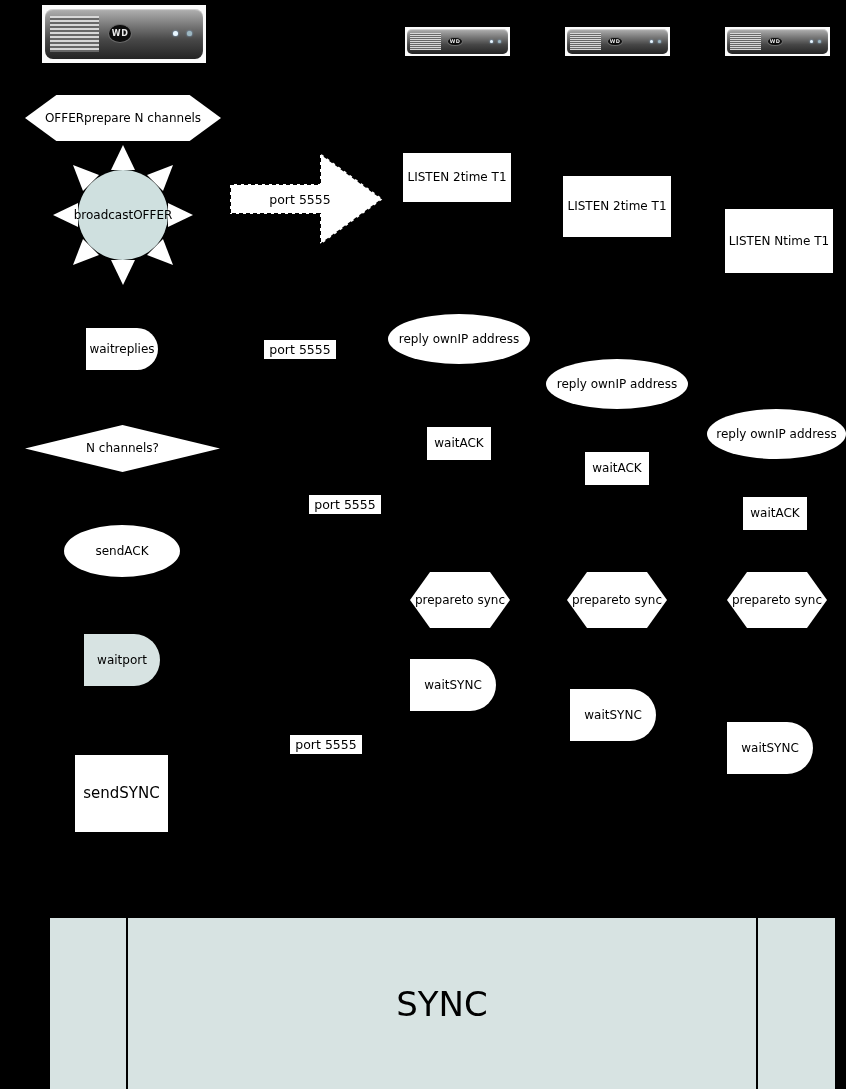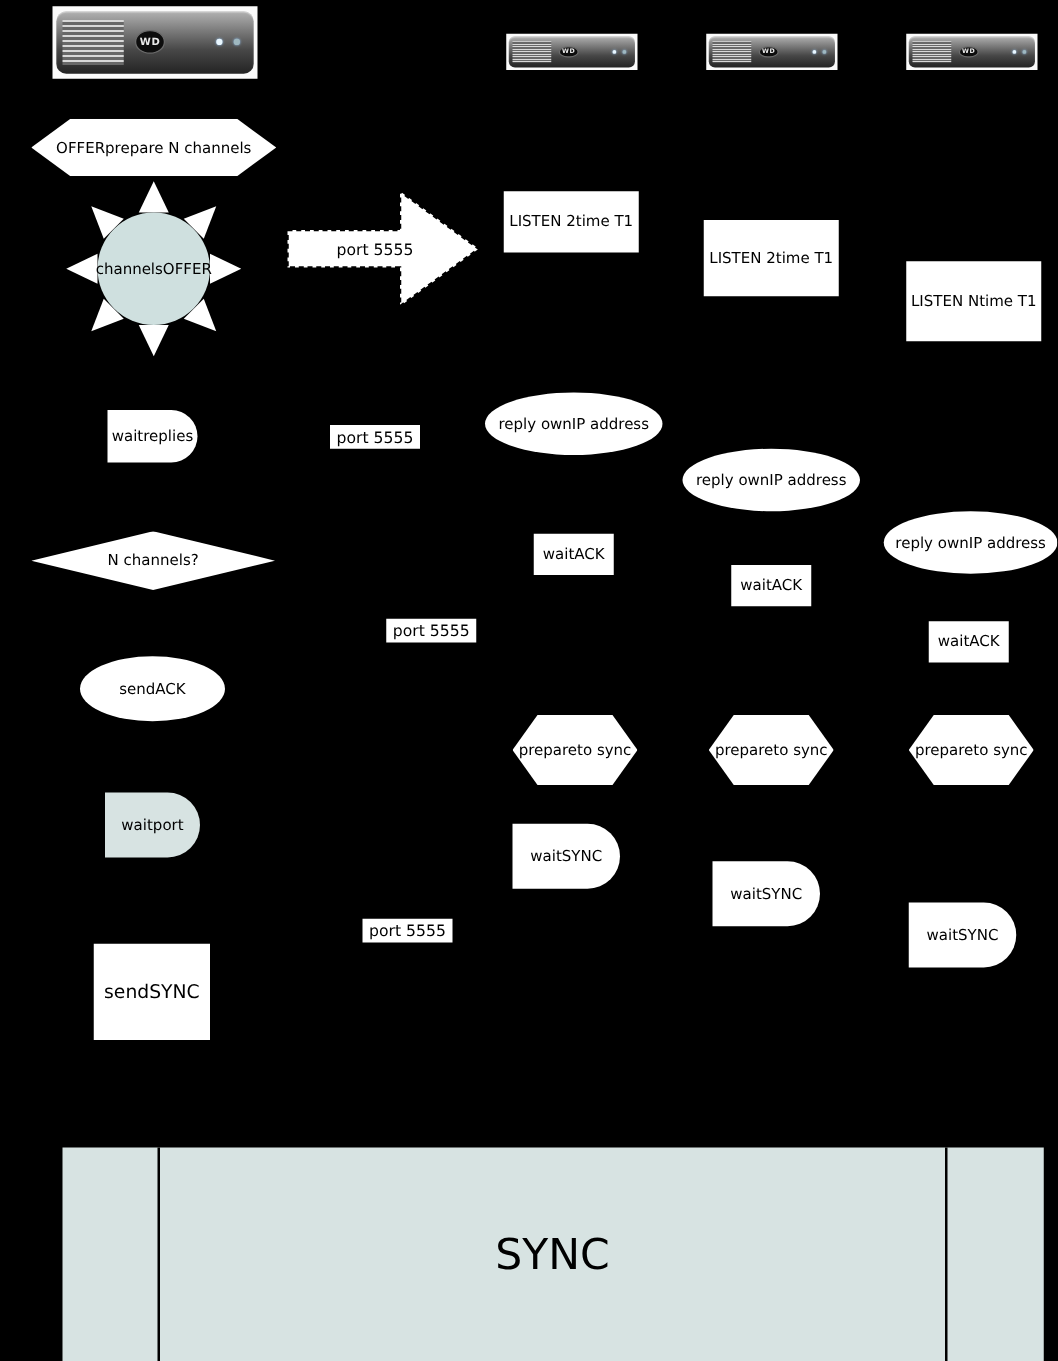--- a/index.html
+++ b/index.html
@@ -122,21 +122,21 @@
     <polygon points="73,143 61,118 85,118" fill="#ffffff"></polygon>
     <polygon points="3,73 28,61 28,85" fill="#ffffff"></polygon>
     <polygon points="143,73 118,61 118,85" fill="#ffffff"></polygon>
     <polygon points="123,23 113,49 97,33" fill="#ffffff"></polygon>
     <polygon points="23,23 49,33 33,49" fill="#ffffff"></polygon>
     <polygon points="123,123 113,97 97,113" fill="#ffffff"></polygon>
     <polygon points="23,123 49,113 33,97" fill="#ffffff"></polygon>
     <circle cx="73" cy="73" r="45" fill="#cfe0df"></circle>
   </svg>
   <div class="shape transparent" style="left:78px;top:170px;width:90px;height:90px">
-    <span>channels</span>
+    <span>broadcast</span>
     <span>OFFER</span>
   </div>
 
   <svg class="abs" style="left:228px;top:148px" width="158" height="102" viewBox="0 0 158 102">
     <polygon points="2,36 92,36 92,5 155,51 92,97 92,66 2,66" fill="#ffffff" stroke="#000000" stroke-width="2" stroke-dasharray="4 3"></polygon>
   </svg>
   <div class="shape transparent" style="left:262px;top:189px;width:76px;height:20px;font-size:12.5px">
     <span>port 5555</span>
   </div>
 

